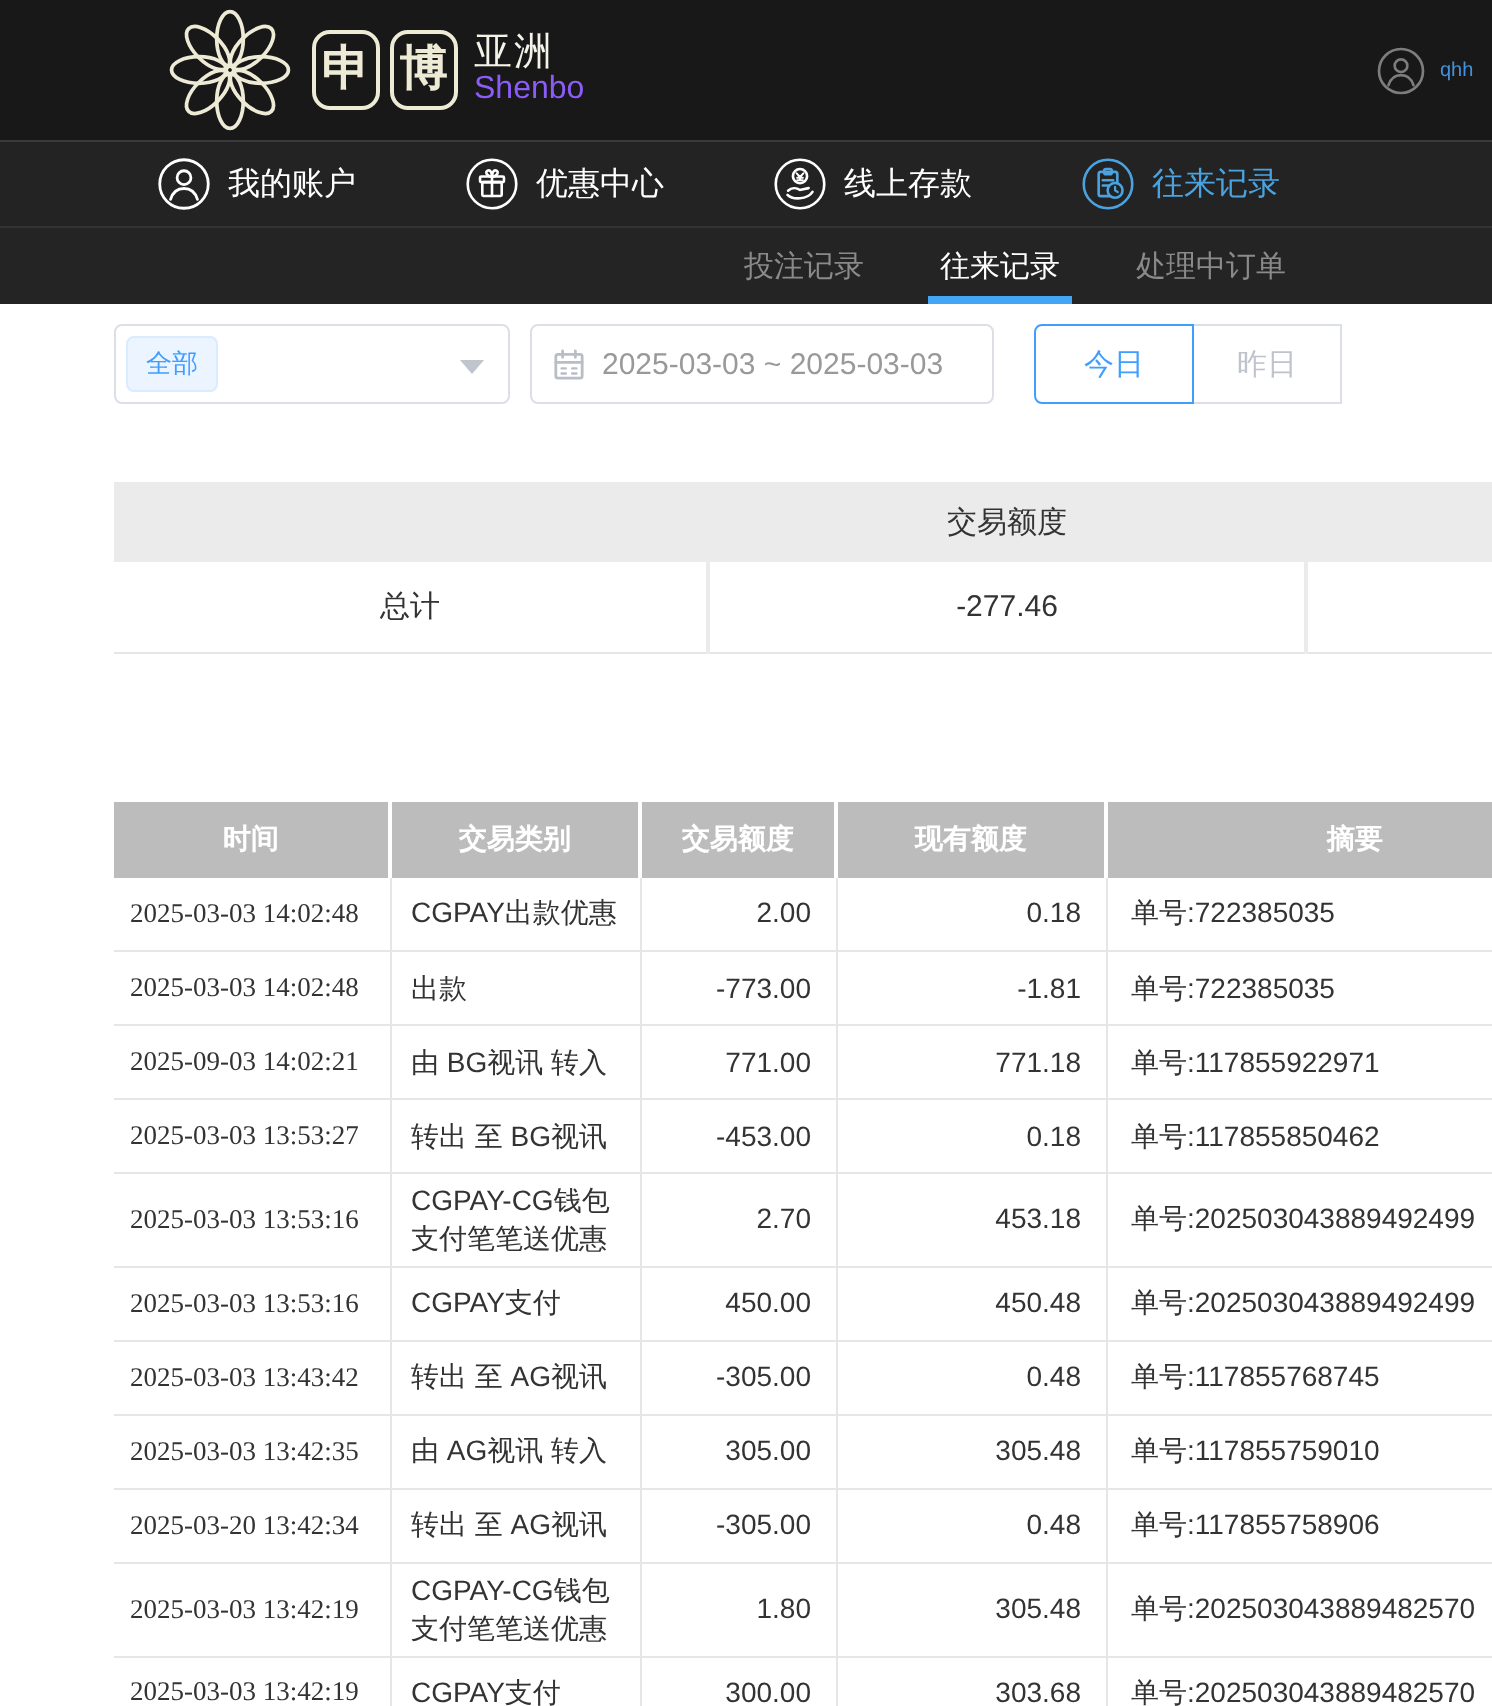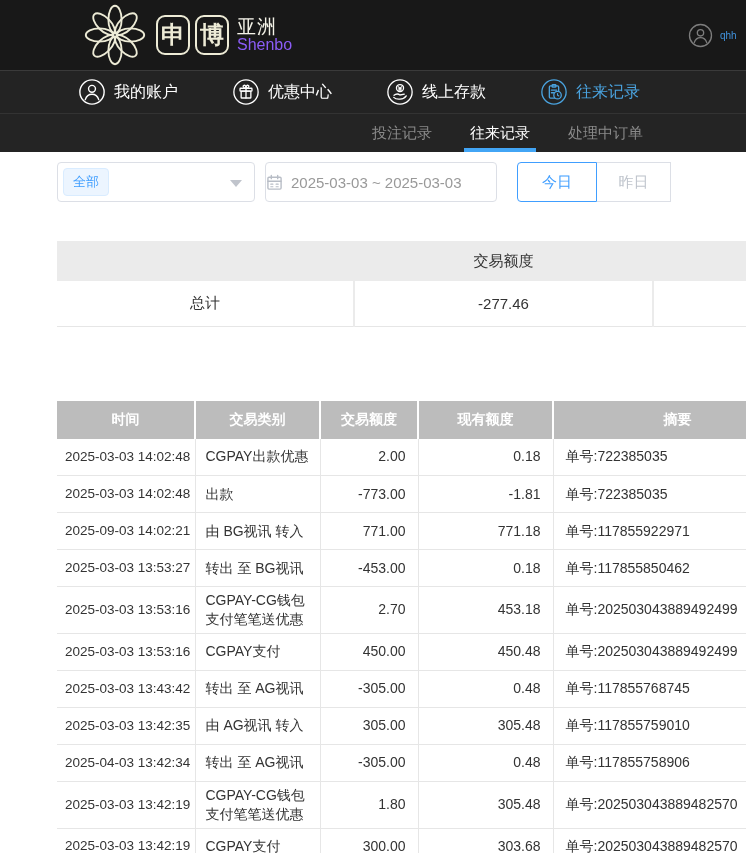--- a/index.html
+++ b/index.html
@@ -35,21 +35,21 @@
   .tab.active::after { content:""; position:absolute; left:0; right:0; bottom:0; height:4px; background:#42A5F5; }
 
   
   .filters { display:flex; align-items:flex-start; padding:10px 0 0 57px; height:50px; }
   .select-box { width:198px; height:40px; border:1px solid #DCDFE6; border-radius:4px; position:relative;
                 display:flex; align-items:center; padding-left:5px; margin-right:10px; cursor:pointer; background:#fff; }
   .tag { background:#ECF5FF; border:1px solid #D9ECFF; color:#409EFF; font-size:13px; padding:4px 9px; border-radius:4px; }
   .caret { position:absolute; right:12px; top:17px; width:0; height:0;
            border-left:6px solid transparent; border-right:6px solid transparent; border-top:7px solid #C0C4CC; }
   .date-box { width:232px; height:40px; border:1px solid #DCDFE6; border-radius:4px; display:flex; align-items:center;
-              gap:8px; margin-right:20px; color:#999; font-size:15px; cursor:pointer; background:#fff; white-space:nowrap; }
+              padding-left:10px; gap:8px; margin-right:20px; color:#999; font-size:15px; cursor:pointer; background:#fff; white-space:nowrap; }
   .cal-icon { width:17px; height:17px; flex:0 0 auto; }
   .btn-group { display:flex; height:40px; }
   .qbtn { width:74px; height:40px; border:1px solid #DCDFE6; background:#fff; color:#BFC4CC; font-size:15px;
           cursor:pointer; font-family:inherit; }
   .qbtn.first { width:80px; border-radius:4px 0 0 4px; }
   .qbtn.last { border-radius:0 4px 4px 0; }
   .qbtn + .qbtn { border-left:none; }
   .qbtn.active { border:1px solid #409EFF; color:#409EFF; }
 
   
@@ -60,21 +60,21 @@
   .summary-table tbody td + td { border-left:2px solid #EBEBEB; }
 
   
   .records-table { width:744px; margin:74px 0 0 57px; border-collapse:collapse; table-layout:fixed;
                    font-size:14px; color:#333; }
   .records-table thead th { background:#BCBCBC; color:#fff; font-weight:bold; height:38px; font-size:14px; text-align:center; }
   .records-table thead th + th { border-left:2px solid #fff; }
   .records-table tbody td { background:#fff; height:37px; border-bottom:1px solid #E6E6E6; padding:4px 10px;
                             vertical-align:middle; line-height:1.35; }
   .records-table tbody td + td { border-left:1px solid #E6E6E6; }
-  .records-table td.c-time { white-space:nowrap; font-size:13.5px; padding-left:8px; }
+  .records-table td.c-time { white-space:nowrap; font-size:13.5px; padding-left:8px;font-family:Liberation Serif, serif; }
   .records-table td.num { text-align:right; padding-right:12px; }
   .records-table td.c-summary { padding-left:12px; }
 </style>
 </head>
 <body>
 
 <div class="page">
 
   <header class="topbar">
     <div class="brand">
@@ -277,21 +277,21 @@
     <td class="c-summary">单号:117855768745</td>
   </tr>
         <tr>
     <td class="c-time">2025-03-03 13:42:35</td>
     <td class="c-type">由 AG视讯 转入</td>
     <td class="c-amount num">305.00</td>
     <td class="c-balance num">305.48</td>
     <td class="c-summary">单号:117855759010</td>
   </tr>
         <tr>
-    <td class="c-time">2025-04-03 13:42:34</td>
+    <td class="c-time">2025-03-20 13:42:34</td>
     <td class="c-type">转出 至 AG视讯</td>
     <td class="c-amount num">-305.00</td>
     <td class="c-balance num">0.48</td>
     <td class="c-summary">单号:117855758906</td>
   </tr>
         <tr>
     <td class="c-time">2025-03-03 13:42:19</td>
     <td class="c-type">CGPAY-CG钱包支付笔笔送优惠</td>
     <td class="c-amount num">1.80</td>
     <td class="c-balance num">305.48</td>

